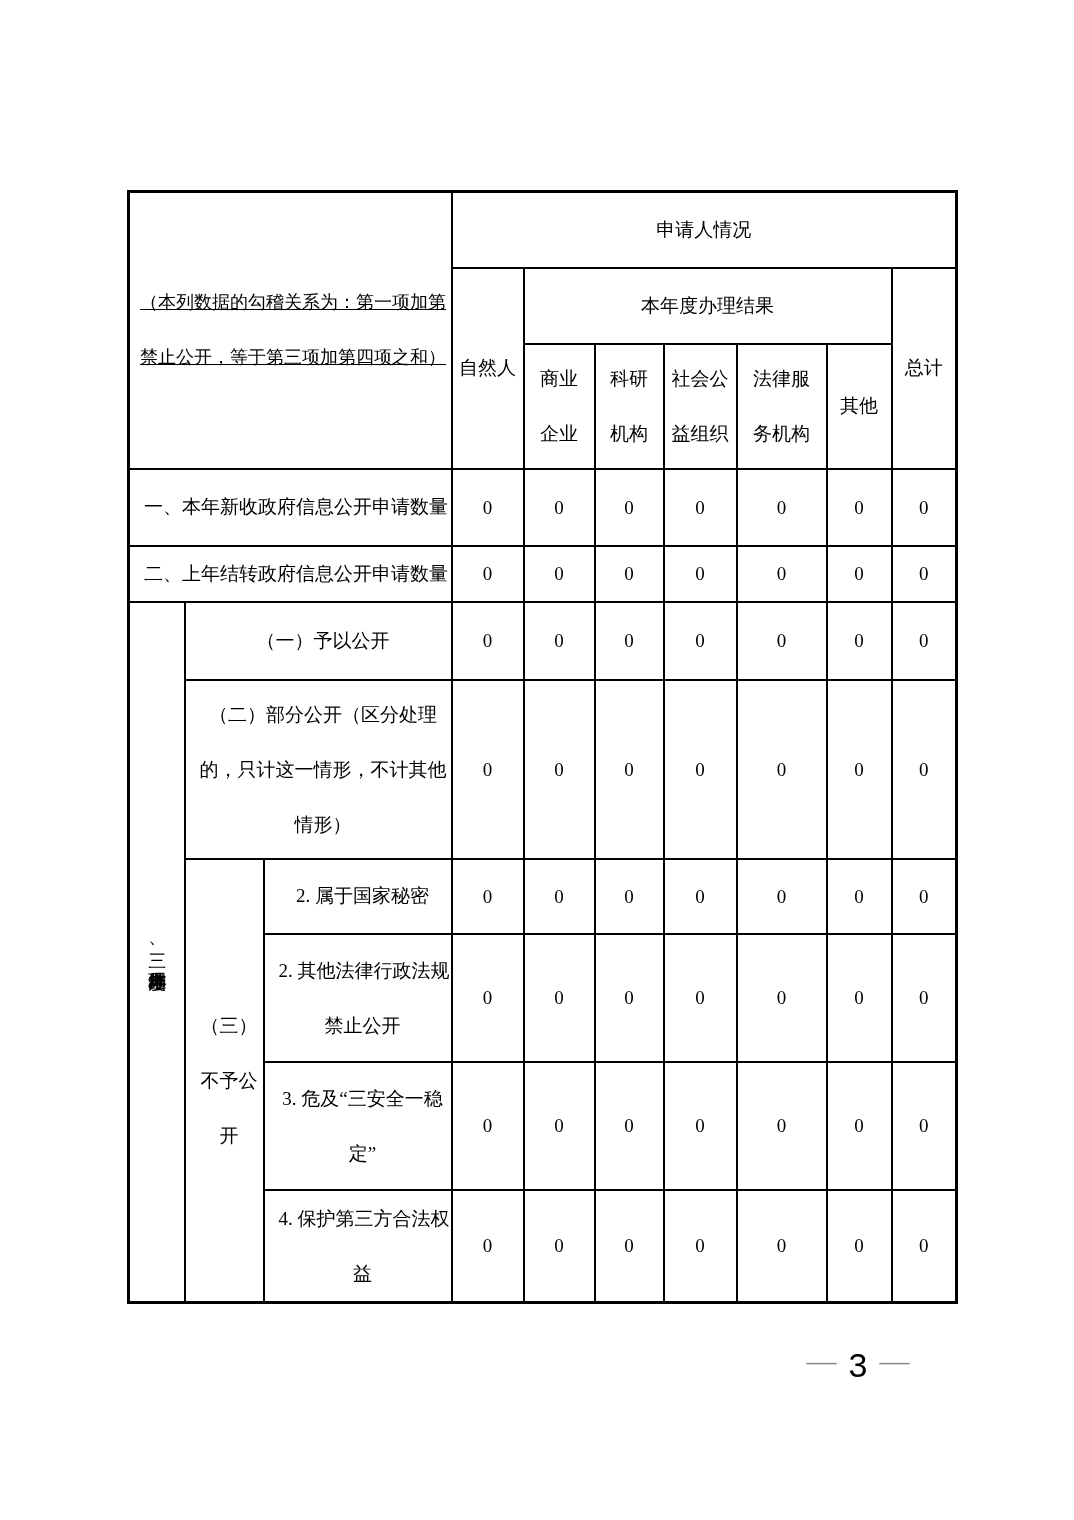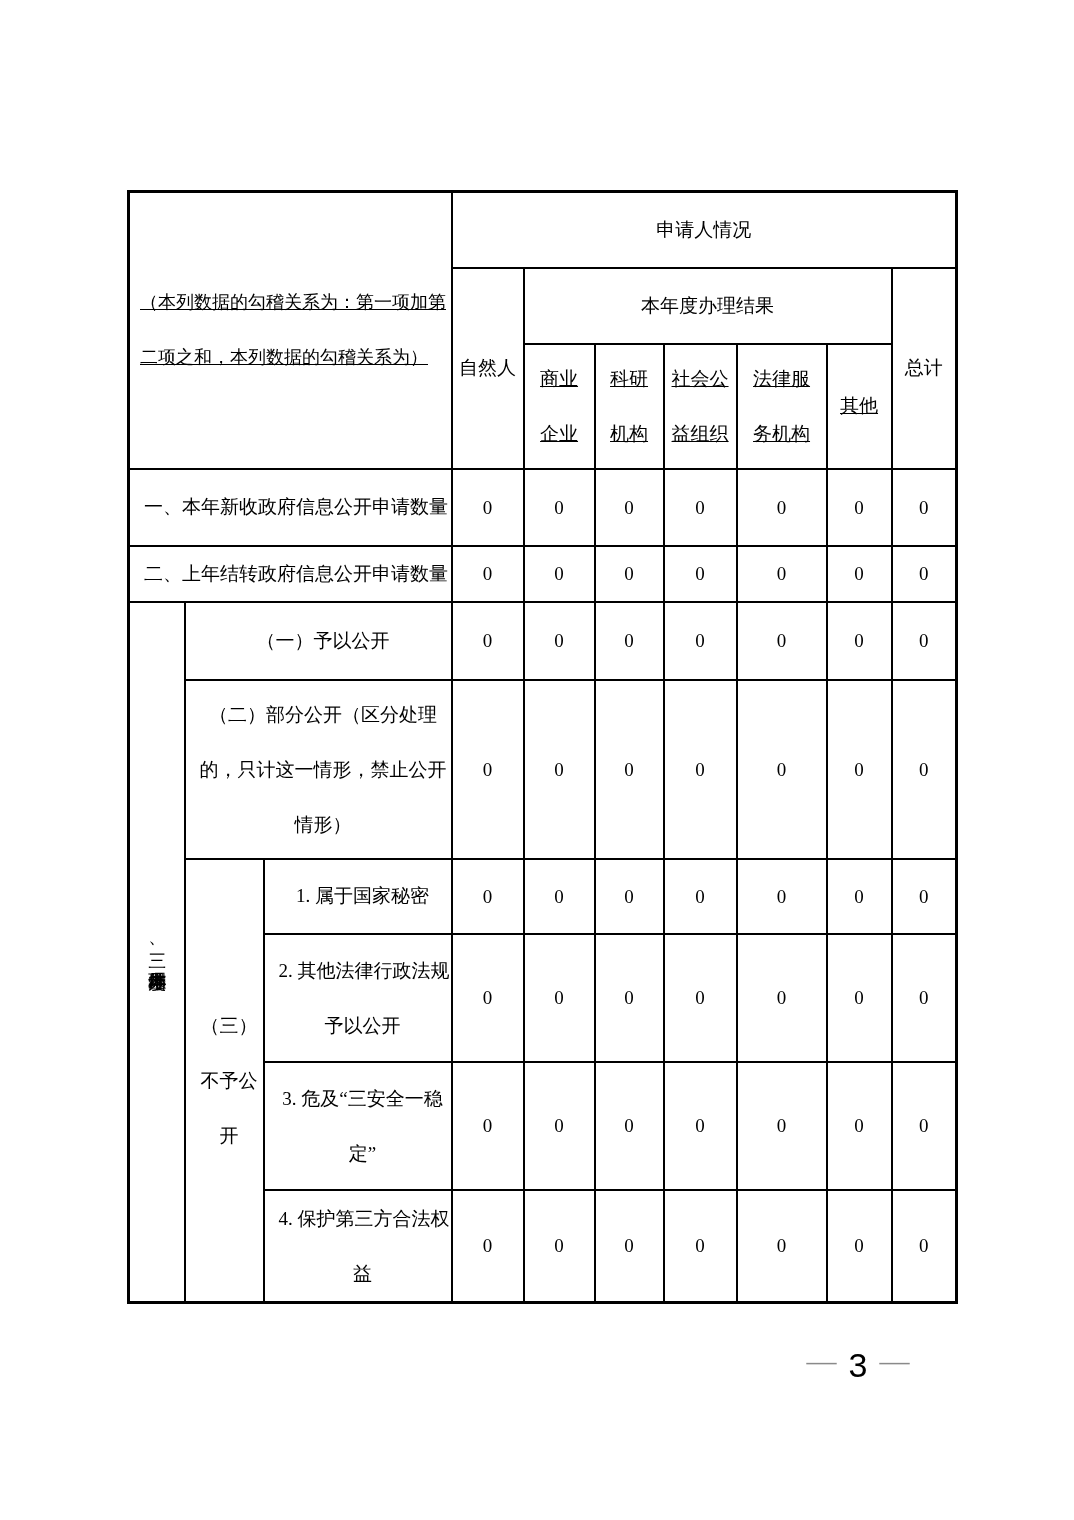--- a/index.html
+++ b/index.html
@@ -24,21 +24,21 @@
     font-size: 19px;
     text-align: center;
     vertical-align: middle;
     padding: 0;
     overflow: hidden;
     white-space: nowrap;
   }
   
   .r1  { height: 76px;  }
   .r2  { height: 76px;  }
-  .r3  { height: 125px; text-decoration: underline; }
+  .r3  { height: 125px; }
   .r4  { height: 77px;  }
   .r5  { height: 56px;  }
   .r6  { height: 78px;  }
   .r7  { height: 179px; border-radius: 18px; }
   .r8  { height: 75px;  }
   .r9  { height: 128px; padding-left: 32px; }
   .r10 { height: 128px; }
   .r11 { height: 96px; }
   
   .lbl {
@@ -108,21 +108,21 @@
     <col style="width:73px">
       <col style="width:90px">
       <col style="width:65px">
       <col style="width:65px">
   </colgroup>
 
   <tbody>
       <tr class="r1">
     <td class="note lines" colspan="3" rowspan="3">
       <div>（本列数据的勾稽关系为：第一项加第</div>
-      <div>二项之和，本列数据的勾稽关系为）</div>
+      <div>禁止公开，等于第三项加第四项之和）</div>
     </td>
     <td colspan="7">申请人情况</td>
   </tr>
 
   <tr class="r2">
     <td rowspan="2">自然人</td>
     <td colspan="5">本年度办理结果</td>
     <td rowspan="2">总计</td>
   </tr>
 
@@ -178,52 +178,52 @@
     <td class="num">0</td>
     <td class="num">0</td>
     <td class="num">0</td>
     <td class="num">0</td>
     <td class="num">0</td>
   </tr>
 
   <tr class="r7">
     <td class="lbl lines" colspan="2">
       <div>（二）部分公开（区分处理</div>
-      <div>的，只计这一情形，禁止公开</div>
+      <div>的，只计这一情形，不计其他</div>
       <div>情形）</div>
     </td>
     <td class="num">0</td>
     <td class="num">0</td>
     <td class="num">0</td>
     <td class="num">0</td>
     <td class="num">0</td>
     <td class="num">0</td>
     <td class="num">0</td>
   </tr>
 
   <tr class="r8">
     <td class="lbl lines" rowspan="4">
       <div>（三）</div>
       <div>不予公</div>
       <div>开</div>
     </td>
-    <td class="lbl">1. 属于国家秘密</td>
+    <td class="lbl">2. 属于国家秘密</td>
     <td class="num">0</td>
     <td class="num">0</td>
     <td class="num">0</td>
     <td class="num">0</td>
     <td class="num">0</td>
     <td class="num">0</td>
     <td class="num">0</td>
   </tr>
 
   <tr class="r9">
     <td class="lbl lines">
       <div>2. 其他法律行政法规</div>
-      <div>予以公开</div>
+      <div>禁止公开</div>
     </td>
     <td class="num">0</td>
     <td class="num">0</td>
     <td class="num">0</td>
     <td class="num">0</td>
     <td class="num">0</td>
     <td class="num">0</td>
     <td class="num">0</td>
   </tr>
 

